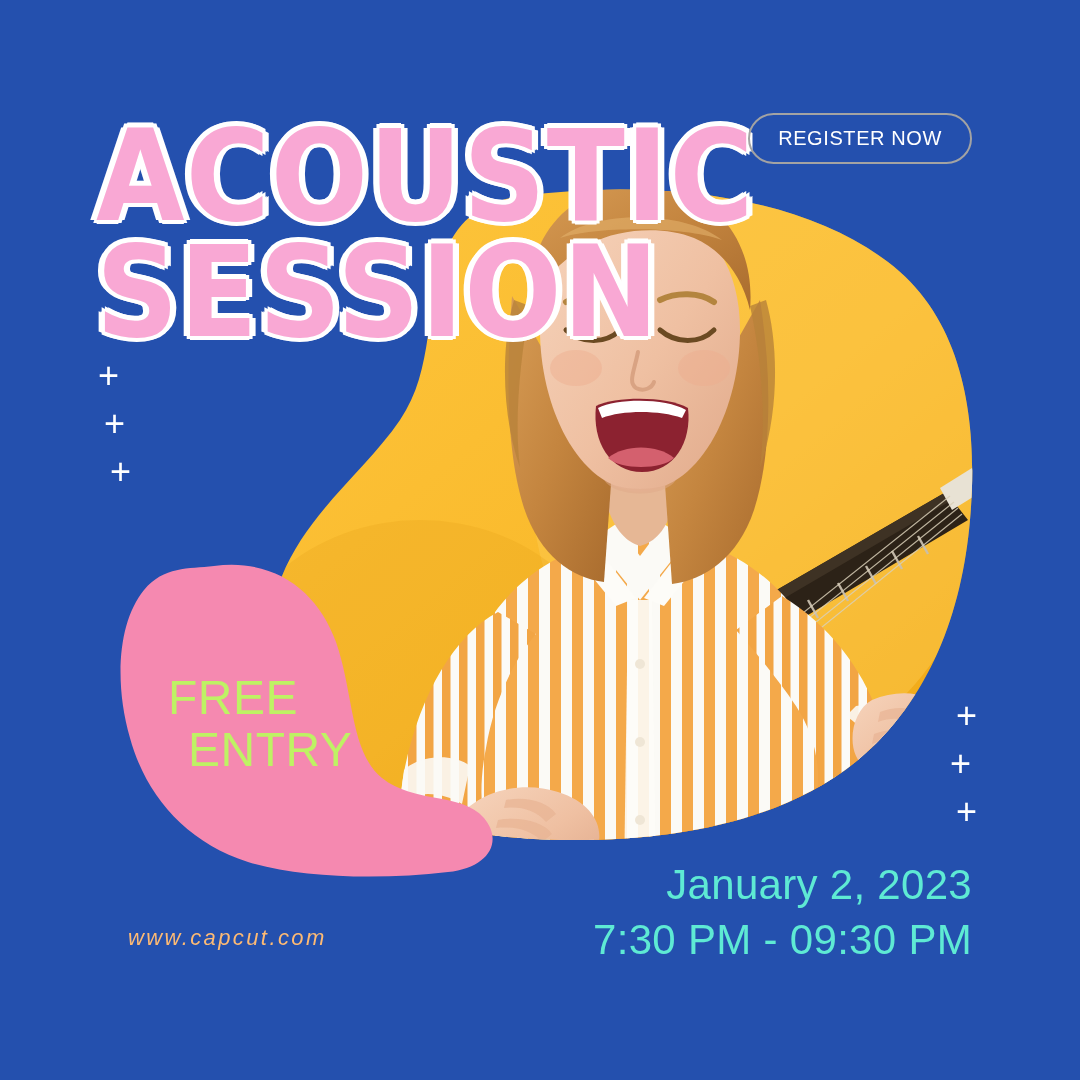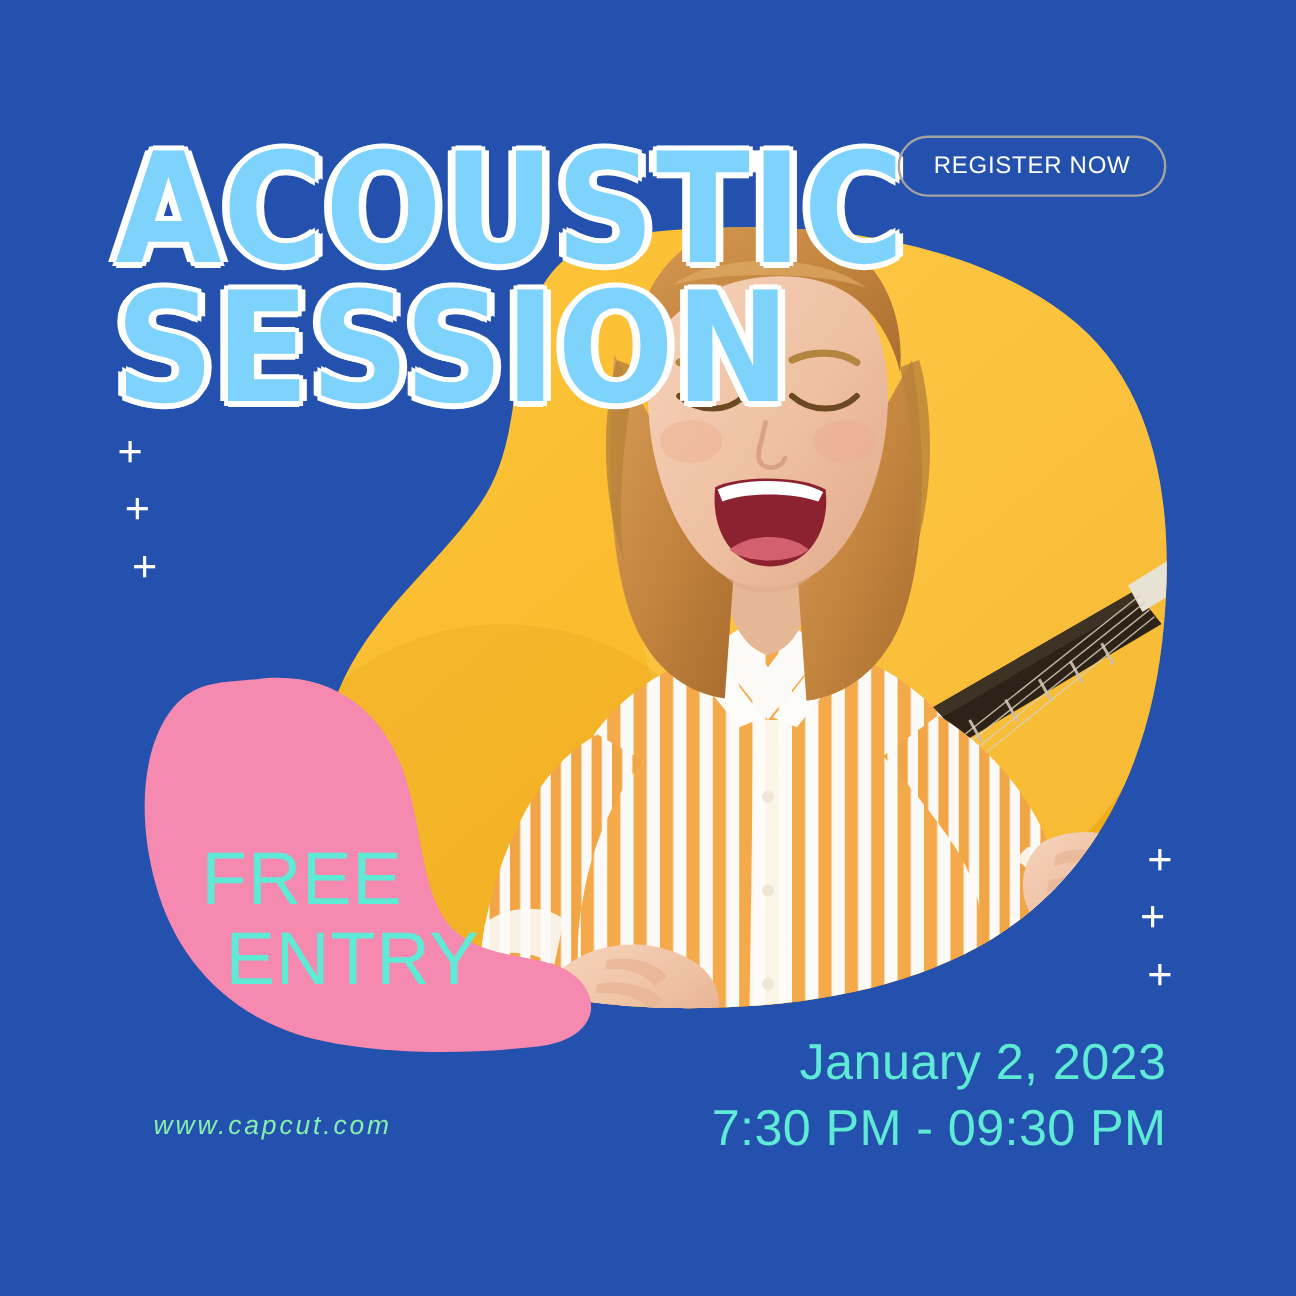--- a/index.html
+++ b/index.html
@@ -24,21 +24,21 @@
     width: 1080px;
     height: 1080px;
   }
 
   
   .headline {
     position: absolute;
     left: 96px;
     top: 96px;
     z-index: 30;
-    color: #7dd3fc;
+    color: #f9a8d4;
     font-family: "DejaVu Sans", sans-serif;
     font-weight: bold;
     letter-spacing: 1px;
     line-height: 0.92;
   }
   .headline-line {
     display: block;
     font-size: 108px;
     white-space: nowrap;
     transform: scaleY(1.18) scaleX(1.06);
@@ -81,36 +81,36 @@
     line-height: 1;
     font-family: "Liberation Sans", sans-serif;
     user-select: none;
   }
 
   
   .free-entry {
     position: absolute;
     z-index: 30;
     left: 168px;
-    top: 700px;
-    color: #5eead4;
-    font-size: 62px;
+    top: 672px;
+    color: #bef264;
+    font-size: 48px;
     line-height: 1.08;
     font-weight: 400;
     letter-spacing: 0.5px;
   }
   .free-entry .fe2 { display: block; margin-left: 20px; }
 
   
   .website {
     position: absolute;
     z-index: 30;
     left: 128px;
     top: 925px;
-    color: #86efac;
+    color: #fdba74;
     font-size: 22px;
     font-style: italic;
     letter-spacing: 2.4px;
   }
   .event-info {
     position: absolute;
     z-index: 30;
     right: 108px;
     top: 858px;
     color: #5eead4;

